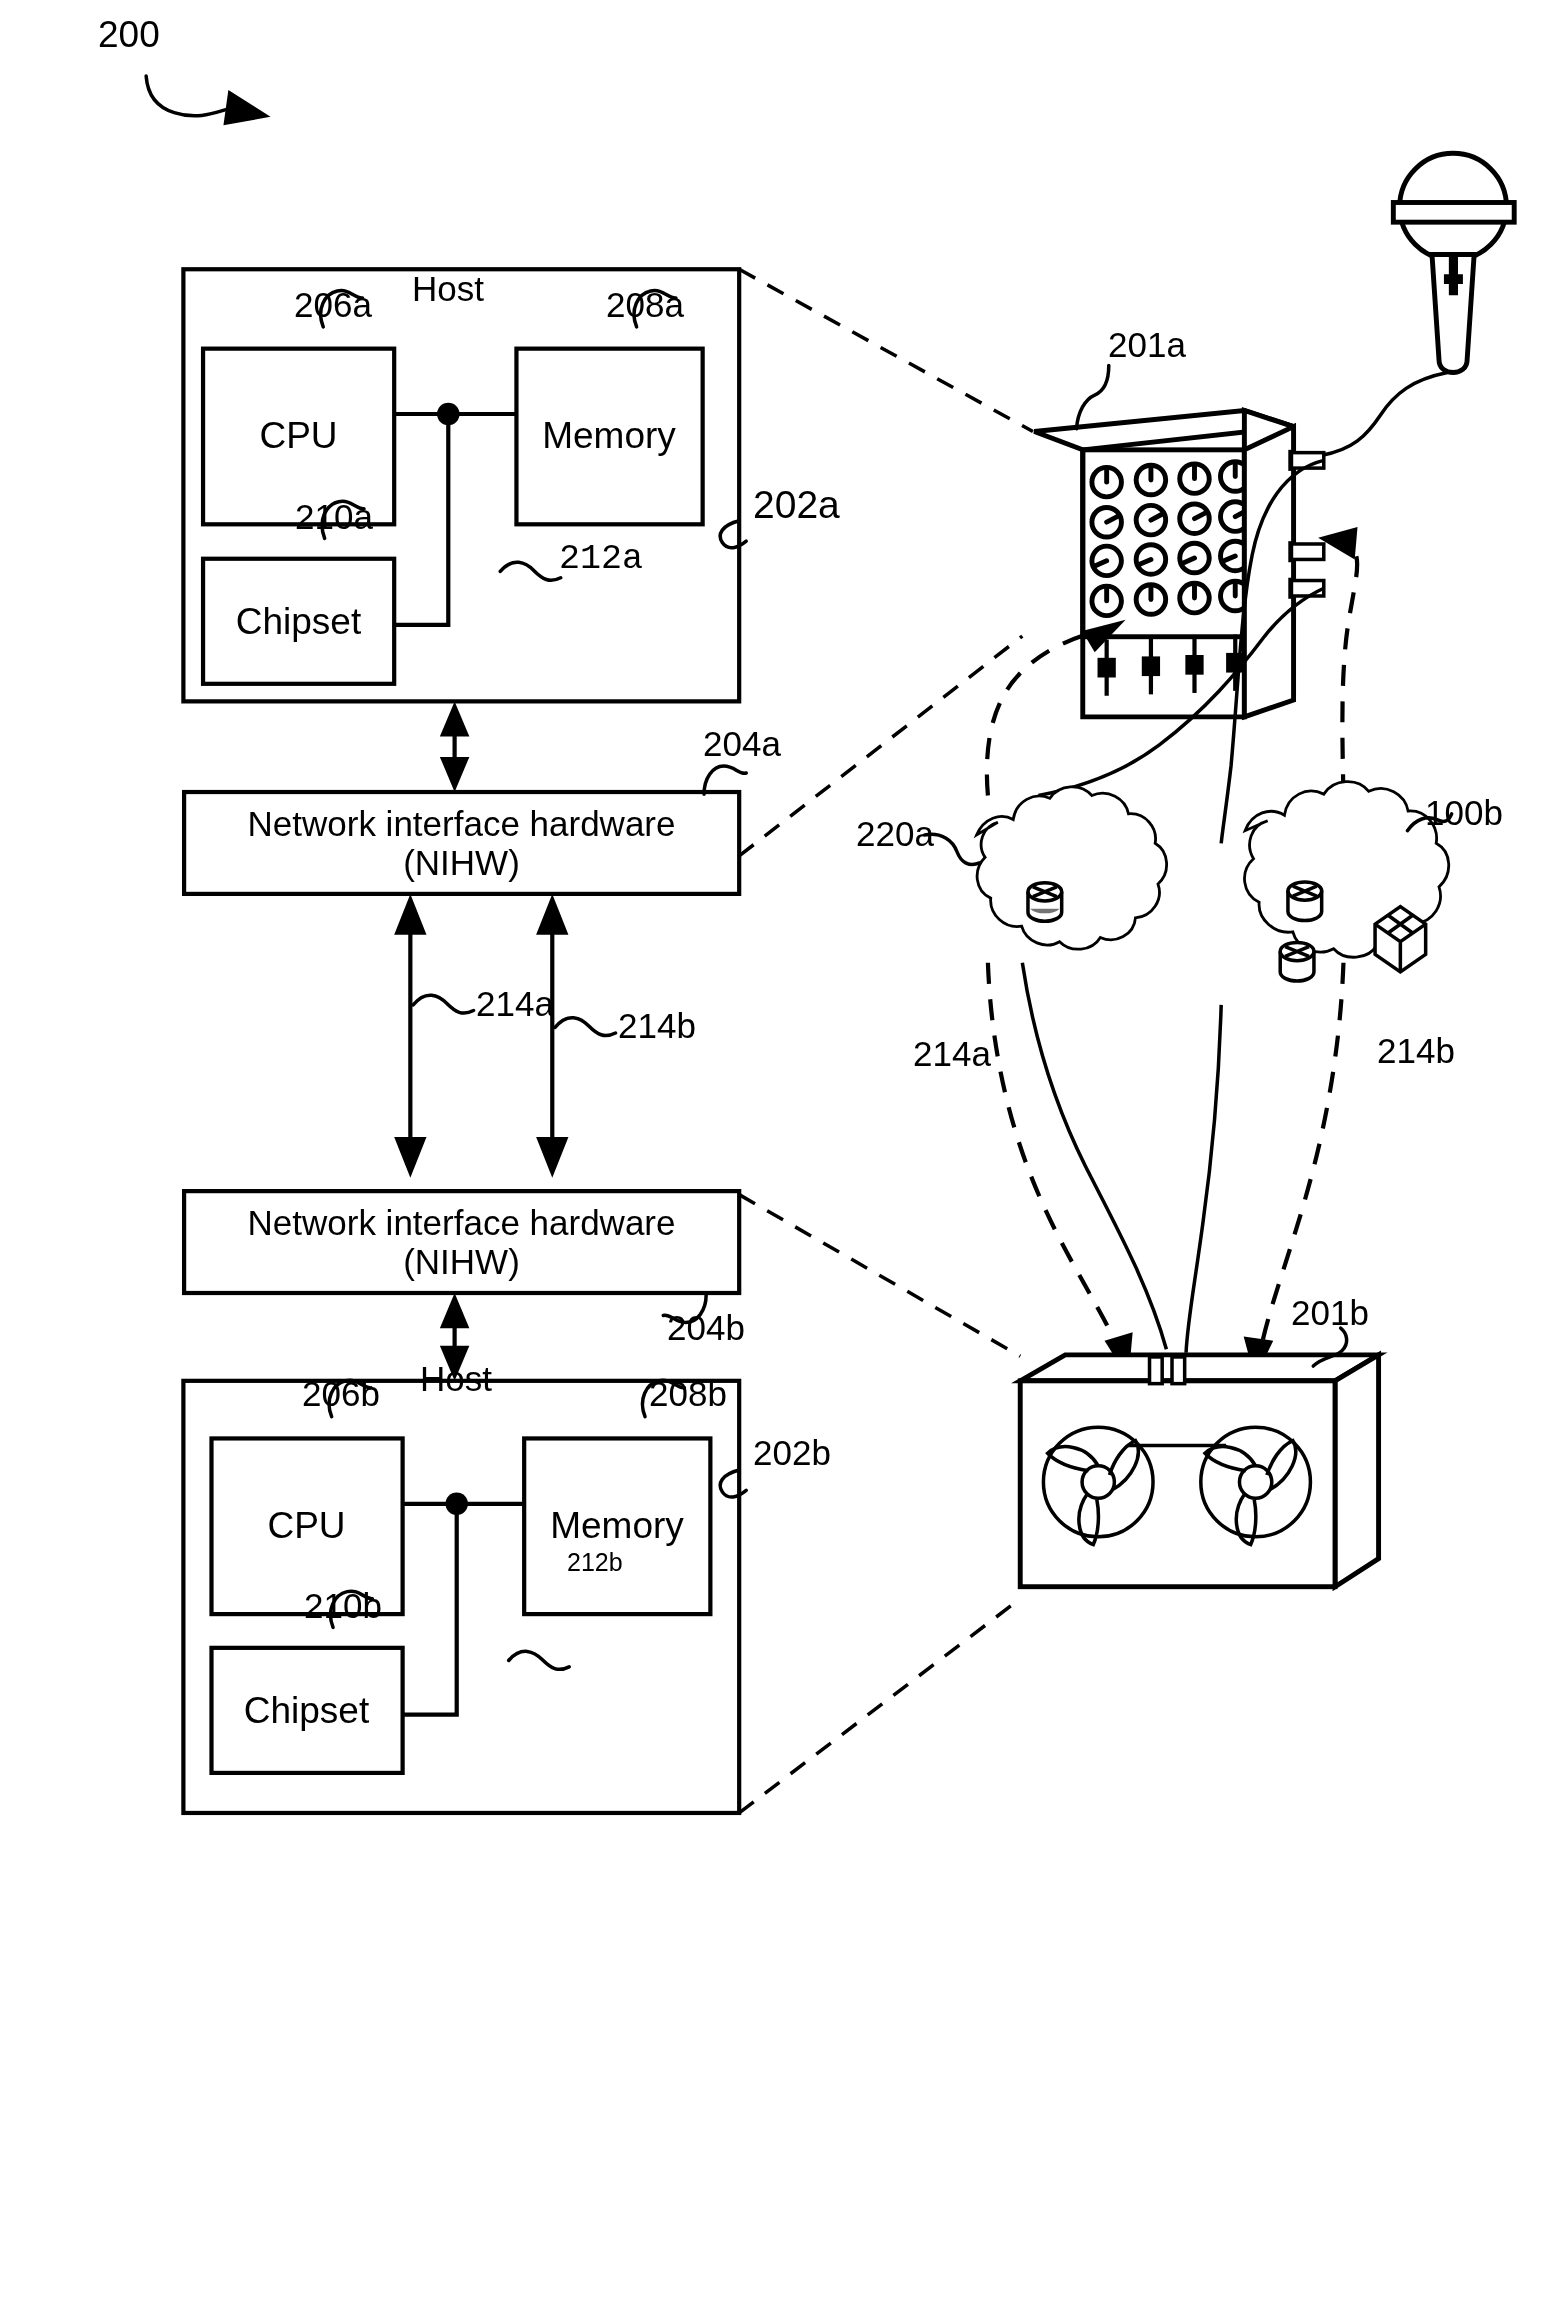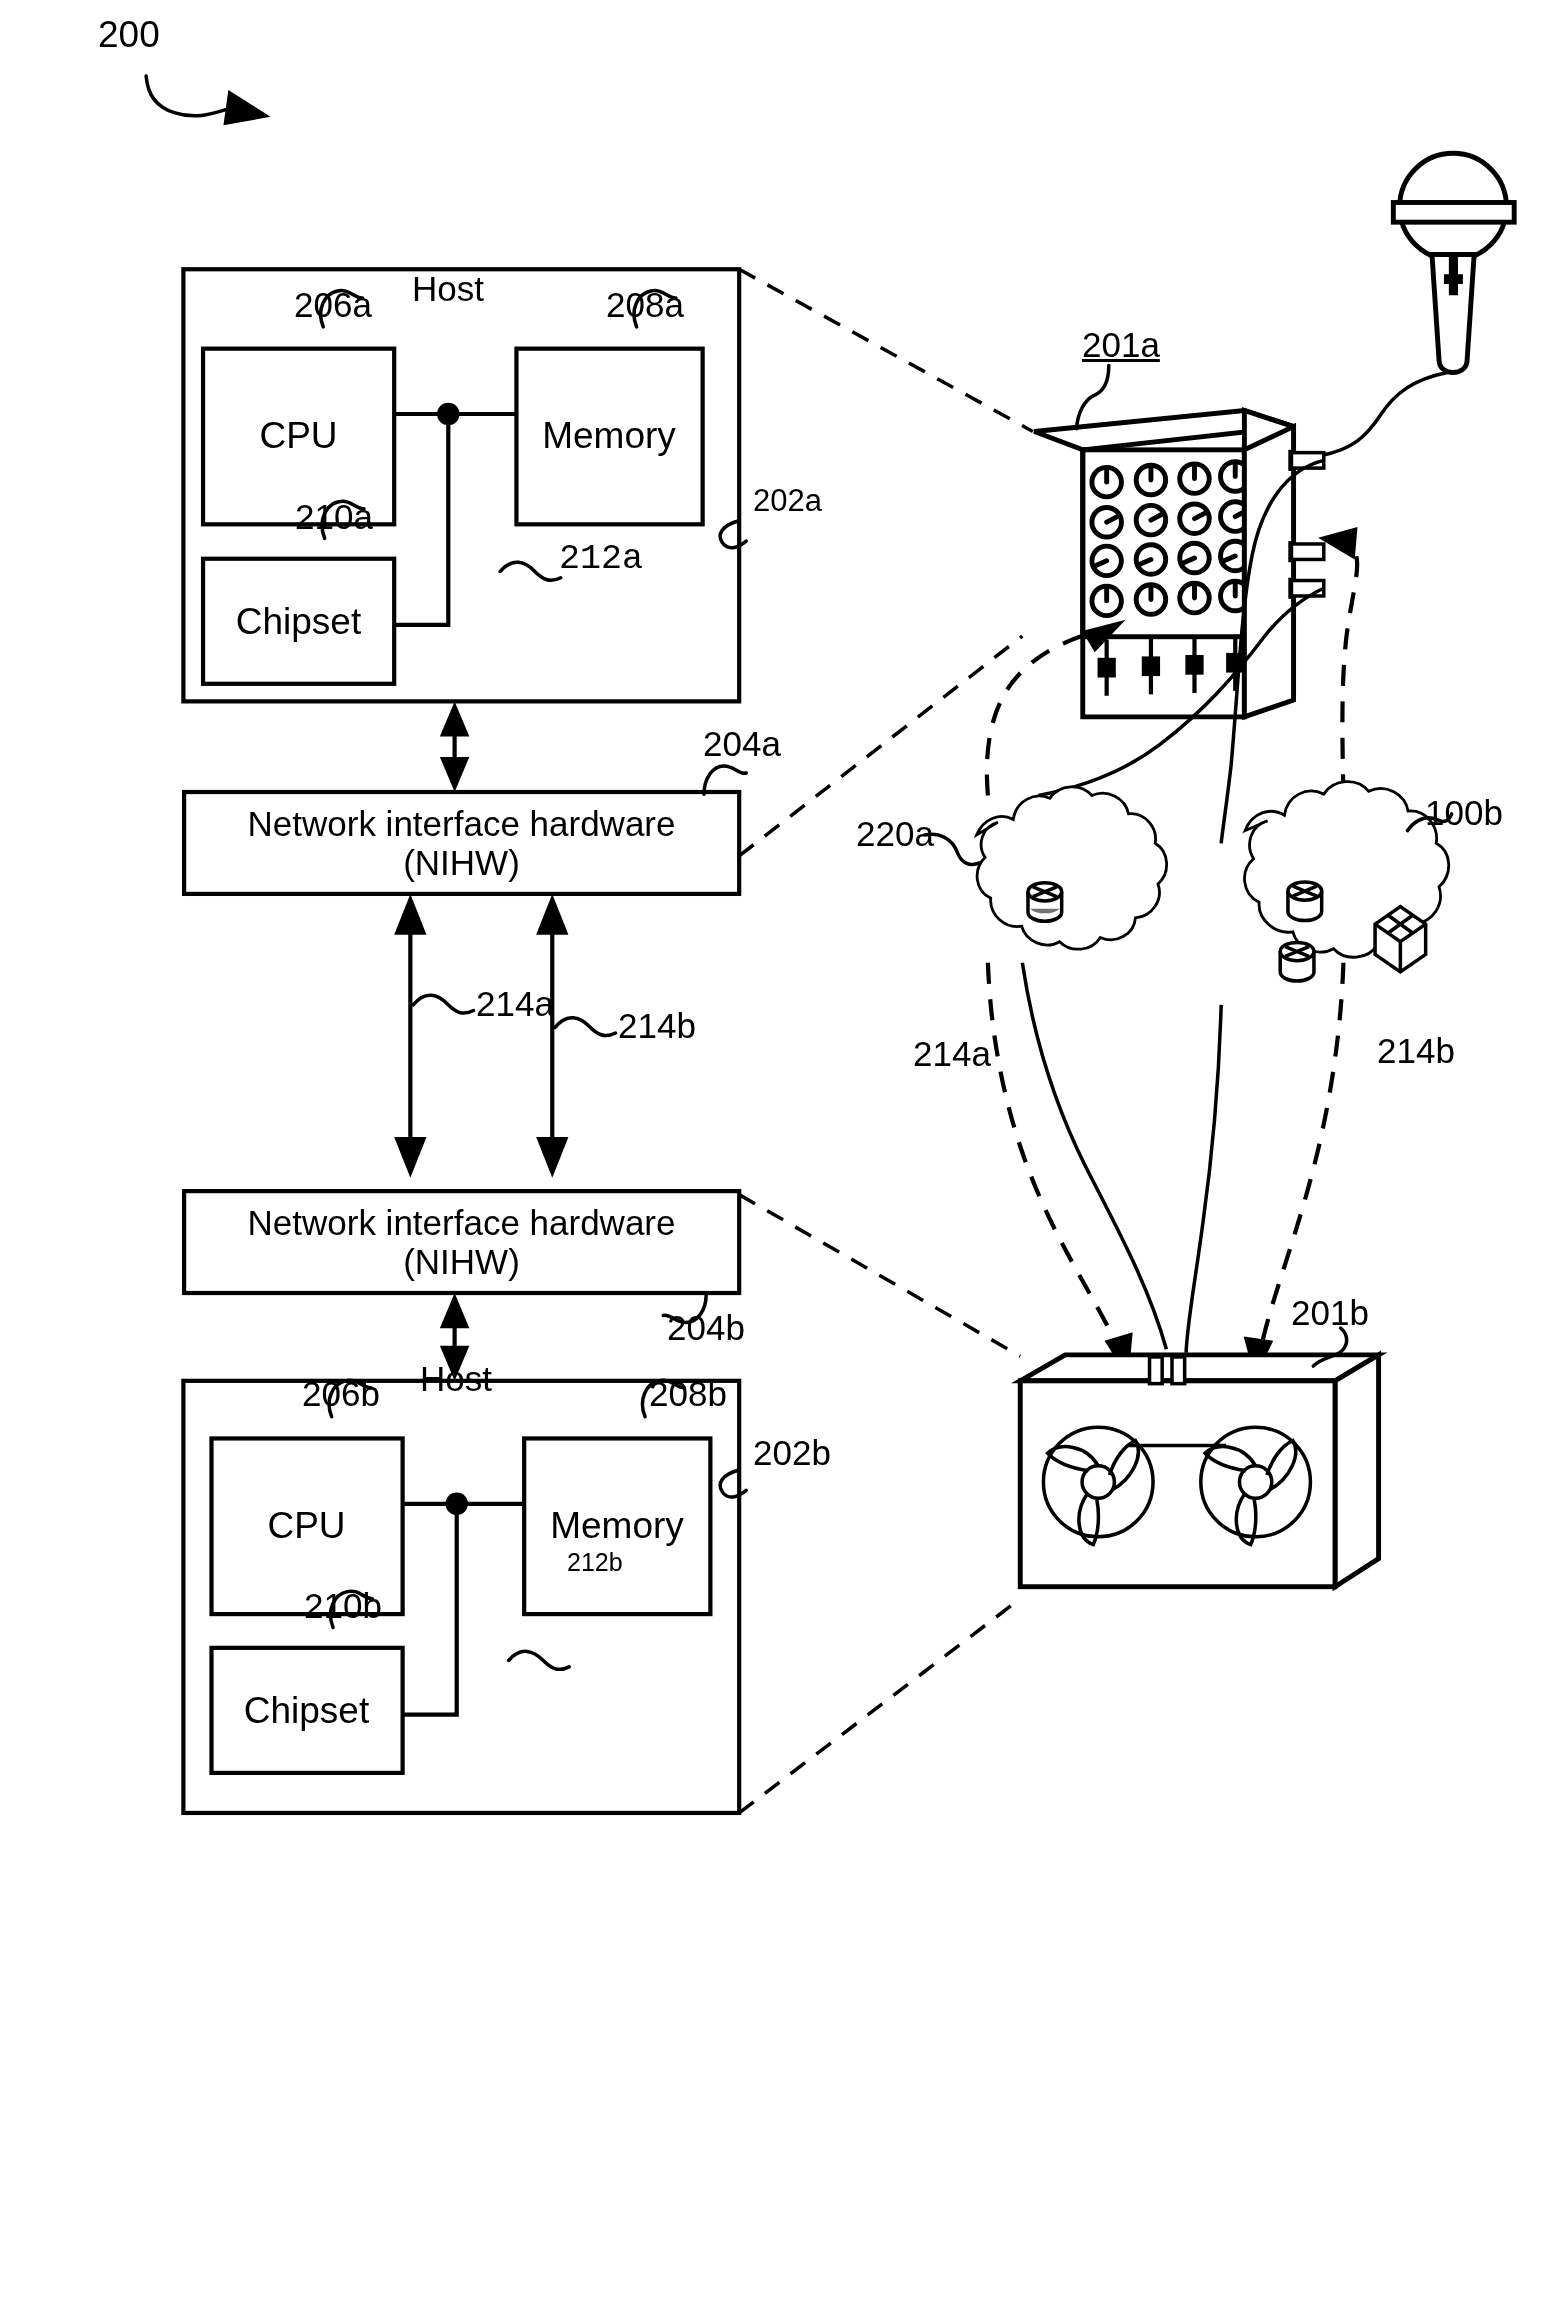--- a/index.html
+++ b/index.html
@@ -424,21 +424,21 @@
 
   </svg>
 
   <div style="position:absolute;left:98px;top:14px;font-size:37px;">200</div>
 
   <div style="position:absolute;left:412px;top:269px;font-size:35px;">Host</div>
   <div style="position:absolute;left:294px;top:285px;font-size:35px;">206a</div>
   <div style="position:absolute;left:606px;top:285px;font-size:35px;">208a</div>
   <div style="position:absolute;left:295px;top:497px;font-size:35px;">210a</div>
   <div style="position:absolute;left:559px;top:539px;font-size:35px;font-family:Liberation Mono, monospace;">212a</div>
-  <div style="position:absolute;left:753px;top:483px;font-size:31px;">202a</div>
+  <div style="position:absolute;left:753px;top:483px;font-size:39px;">202a</div>
 
   <div style="position:absolute;left:203px;top:348px;width:191px;height:176px;display:flex;align-items:center;justify-content:center;font-size:37px;">CPU</div>
   <div style="position:absolute;left:516px;top:348px;width:186px;height:176px;display:flex;align-items:center;justify-content:center;font-size:37px;">Memory</div>
   <div style="position:absolute;left:203px;top:559px;width:191px;height:125px;display:flex;align-items:center;justify-content:center;font-size:37px;">Chipset</div>
 
   <div style="position:absolute;left:184px;top:792px;width:555px;height:102px;display:flex;flex-direction:column;align-items:center;justify-content:center;line-height:1.12;">
     <div style="font-size:35px;">Network interface hardware</div>
     <div style="font-size:35px;">(NIHW)</div>
   </div>
   <div style="position:absolute;left:703px;top:724px;font-size:35px;">204a</div>
@@ -456,21 +456,21 @@
   <div style="position:absolute;left:302px;top:1374px;font-size:35px;">206b</div>
   <div style="position:absolute;left:649px;top:1374px;font-size:35px;text-align:right;">208b</div>
   <div style="position:absolute;left:304px;top:1586px;font-size:35px;">210b</div>
   <div style="position:absolute;left:567px;top:1548px;font-size:25px;">212b</div>
   <div style="position:absolute;left:753px;top:1433px;font-size:35px;">202b</div>
 
   <div style="position:absolute;left:211px;top:1438px;width:191px;height:176px;display:flex;align-items:center;justify-content:center;font-size:37px;">CPU</div>
   <div style="position:absolute;left:524px;top:1438px;width:186px;height:176px;display:flex;align-items:center;justify-content:center;font-size:37px;">Memory</div>
   <div style="position:absolute;left:211px;top:1648px;width:191px;height:125px;display:flex;align-items:center;justify-content:center;font-size:37px;">Chipset</div>
 
-  <div style="position:absolute;left:1082px;top:325px;font-size:35px;text-decoration:underline;">201a</div>
+  <div style="position:absolute;left:1108px;top:325px;font-size:35px;">201a</div>
   <div style="position:absolute;left:1291px;top:1293px;font-size:35px;">201b</div>
 
   <div style="position:absolute;left:856px;top:814px;font-size:35px;">220a</div>
   <div style="position:absolute;left:1425px;top:793px;font-size:35px;">100b</div>
 
   <div style="position:absolute;left:913px;top:1034px;font-size:35px;">214a</div>
   <div style="position:absolute;left:1377px;top:1031px;font-size:35px;">214b</div>
 
   <div style="position:absolute;left:0;top:2234px;width:1569px;text-align:right;font-size:44px;font-weight:bold;letter-spacing:2.1px;">FIG. 2</div>
 

